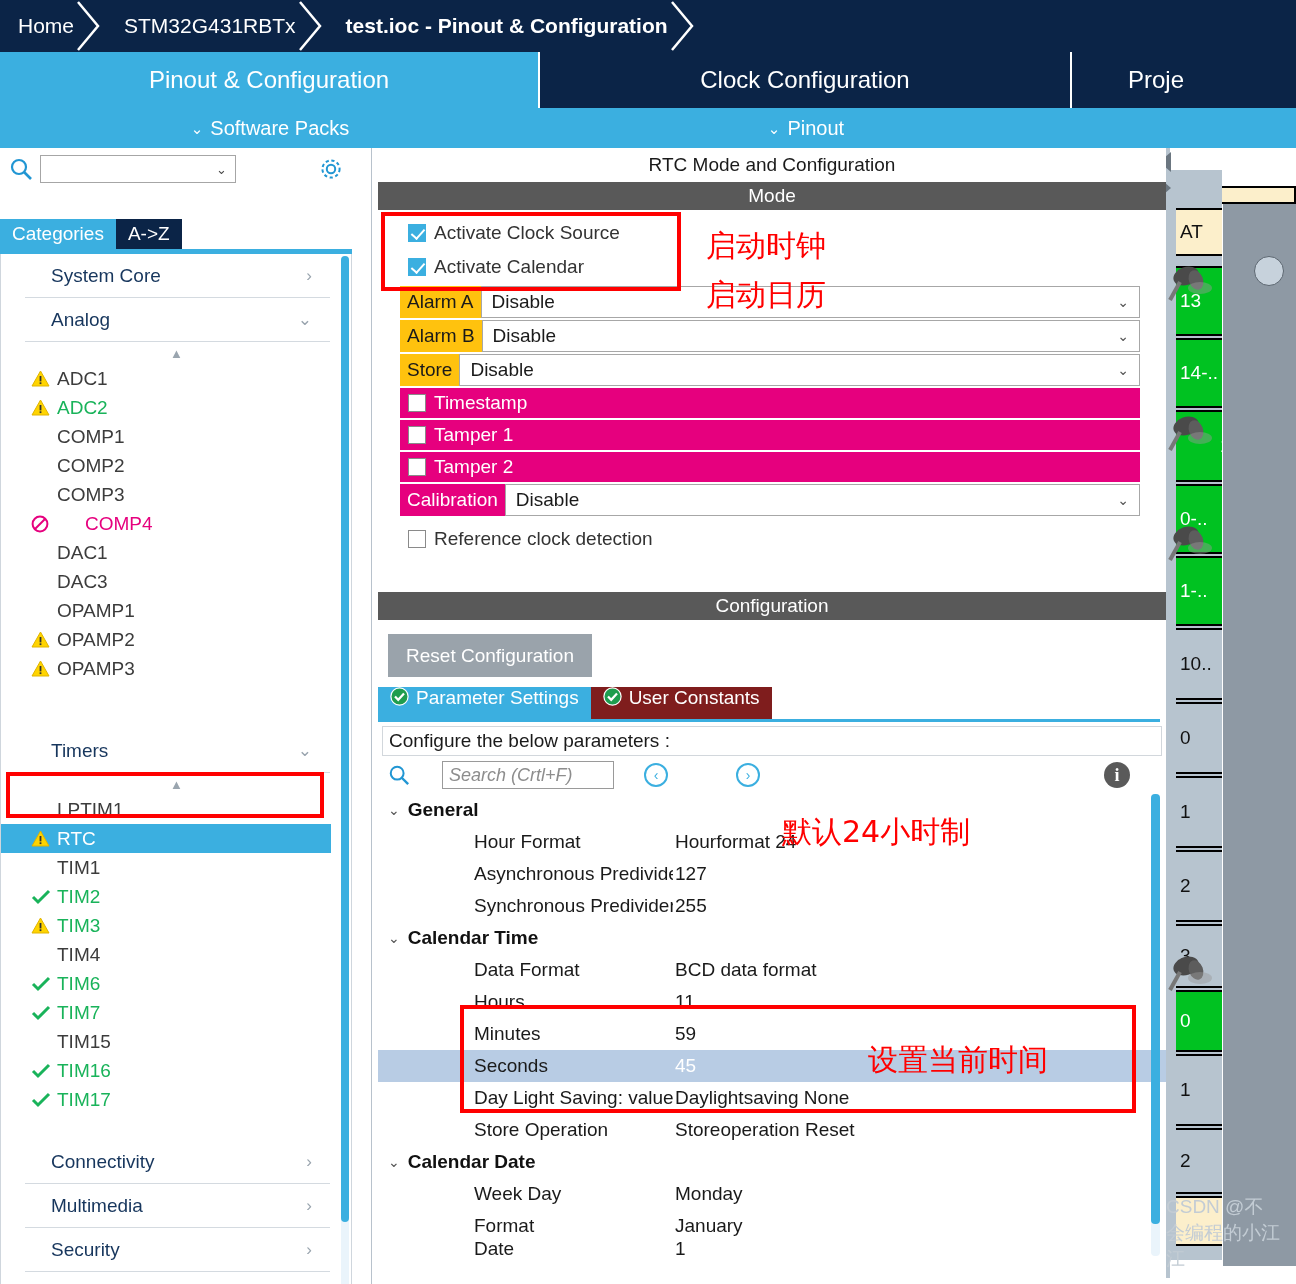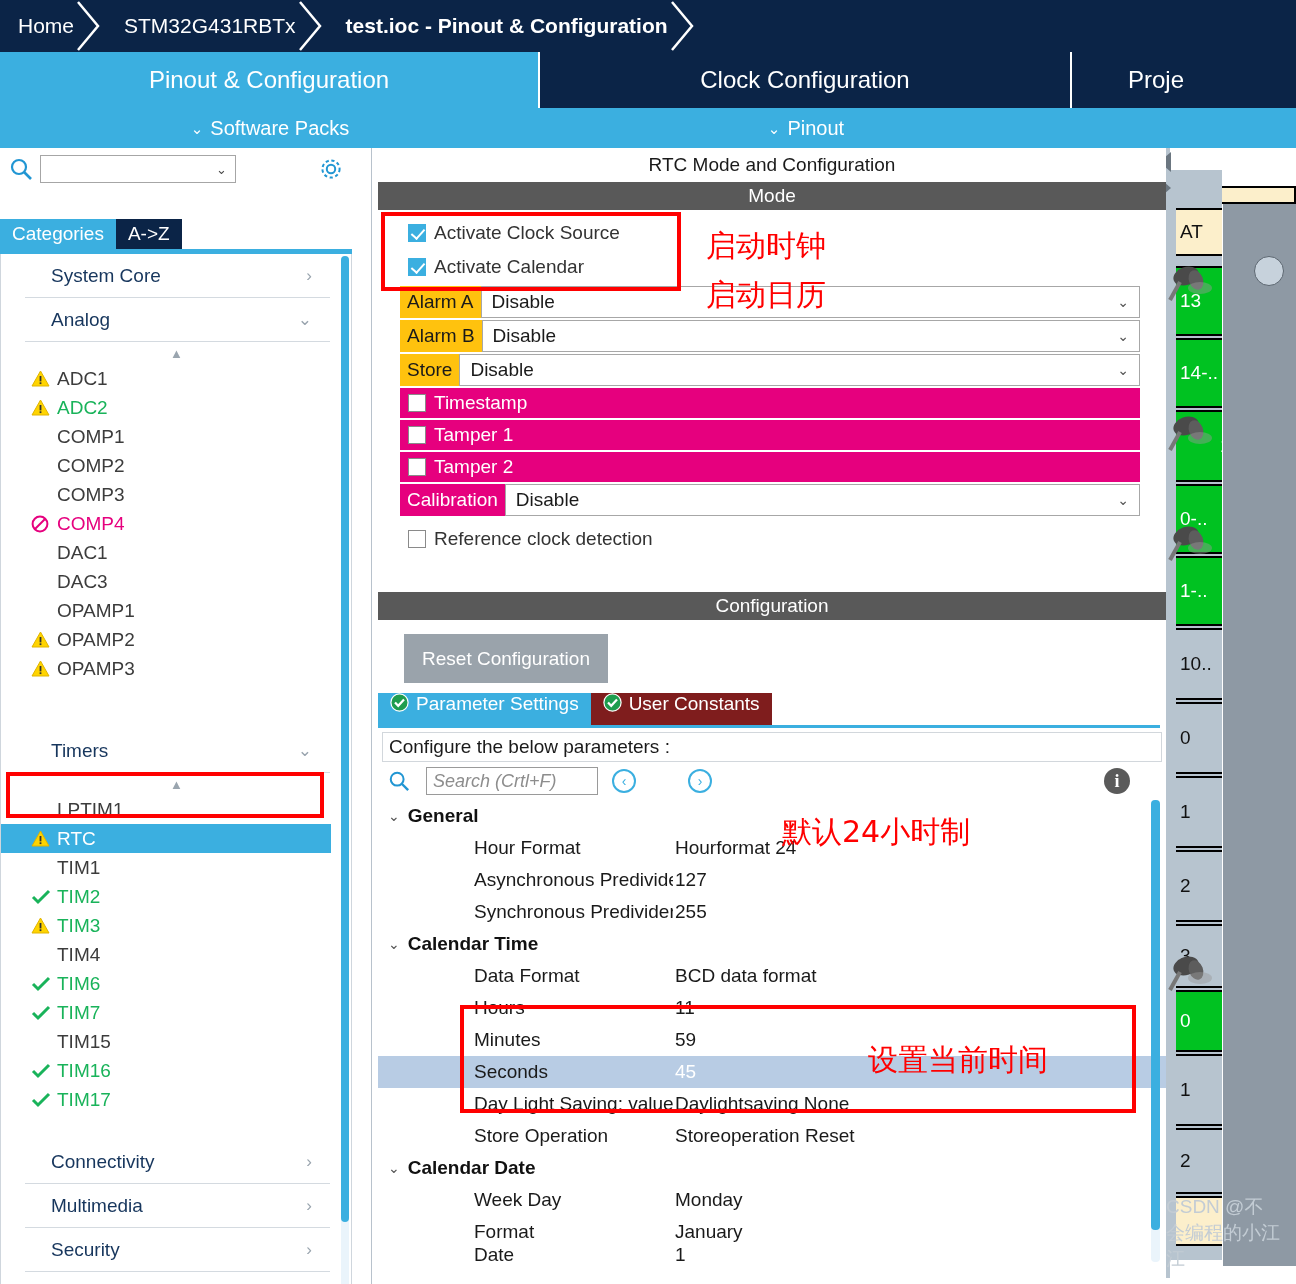--- a/index.html
+++ b/index.html
@@ -99,21 +99,21 @@
     height: 22px; display: flex; align-items: center; justify-content: center;
     color: #9aa5af; font-size: 13px; letter-spacing: -1px;
   }
   .peri {
     height: 29px; display: flex; align-items: center; padding-left: 30px;
     font-size: 19px; color: #3c3c3c;
   }
   .peri .ico { width: 26px; flex: 0 0 auto; display: flex; align-items: center; }
   .peri.sel { background: #3bafe0; color: #ffffff; width: 330px; margin-left: 0; }
   .peri.green { color: #19b35a; }
-  .peri.pink { color: #e6007e; }
+  .peri.pink { color: #e6007e; gap: 28px; }
   .lp-scroll {
     position: absolute; right: 2px; top: 2px; width: 8px; height: 966px;
     background: #3bafe0; border-radius: 4px;
   }
   .lp-scroll-track {
     position: absolute; right: 2px; top: 2px; width: 8px; height: 1054px;
     background: #eaf4fb; border-radius: 4px;
   }
 
   
@@ -157,37 +157,37 @@
 
   .pinkrow {
     height: 30px; margin: 2px 26px 2px 22px; background: #e6007e;
     display: flex; align-items: center; padding-left: 8px;
     color: #ffffff; font-size: 19px;
   }
   .plainck { height: 34px; display: flex; align-items: center; padding-left: 30px; font-size: 19px; color: #333; margin-top: 6px; }
 
   .cfgbody { background: #ffffff; }
   .resetbtn {
-    margin: 14px 0 10px 26px; width: 204px; height: 49px; background: #9aa3ab;
+    margin: 14px 0 10px 10px; width: 204px; height: 43px; background: #9aa3ab;
     color: #ffffff; font-size: 19px; display: flex; align-items: center;
     justify-content: center; border: none;
   }
   .cfgtabs { display: flex; height: 32px; }
   .cfgtab {
     display: flex; align-items: flex-start; gap: 7px; padding: 0 12px;
     font-size: 19px; color: #ffffff;
   }
   .cfgtab.active { background: #3bafe0; }
   .cfgtab.inactive { background: #7f1d1d; }
   .cfgtab-under { height: 3px; background: #3bafe0; width: 782px; }
   .cfg-note {
     height: 30px; display: flex; align-items: center; padding-left: 6px;
     font-size: 19px; color: #1a1a1a; border: 1px solid #d2d7dc; margin: 4px 4px 0 4px;
   }
-  .searchrow2 { height: 38px; display: flex; align-items: center; padding-left: 8px; gap: 14px; position: relative; }
+  .searchrow2 { height: 38px; display: flex; align-items: center; padding-left: 8px; gap: 30px; position: relative; }
   .sinput {
     width: 172px; height: 28px; border: 1px solid #9a9a9a; background: #fff;
     display: flex; align-items: center; padding-left: 6px;
     font-size: 18px; color: #8d8d8d; font-style: italic;
   }
   .circbtn {
     width: 24px; height: 24px; border: 2px solid #3bafe0; border-radius: 50%;
     display: flex; align-items: center; justify-content: center;
     color: #3bafe0; font-size: 14px; line-height: 1;
   }

